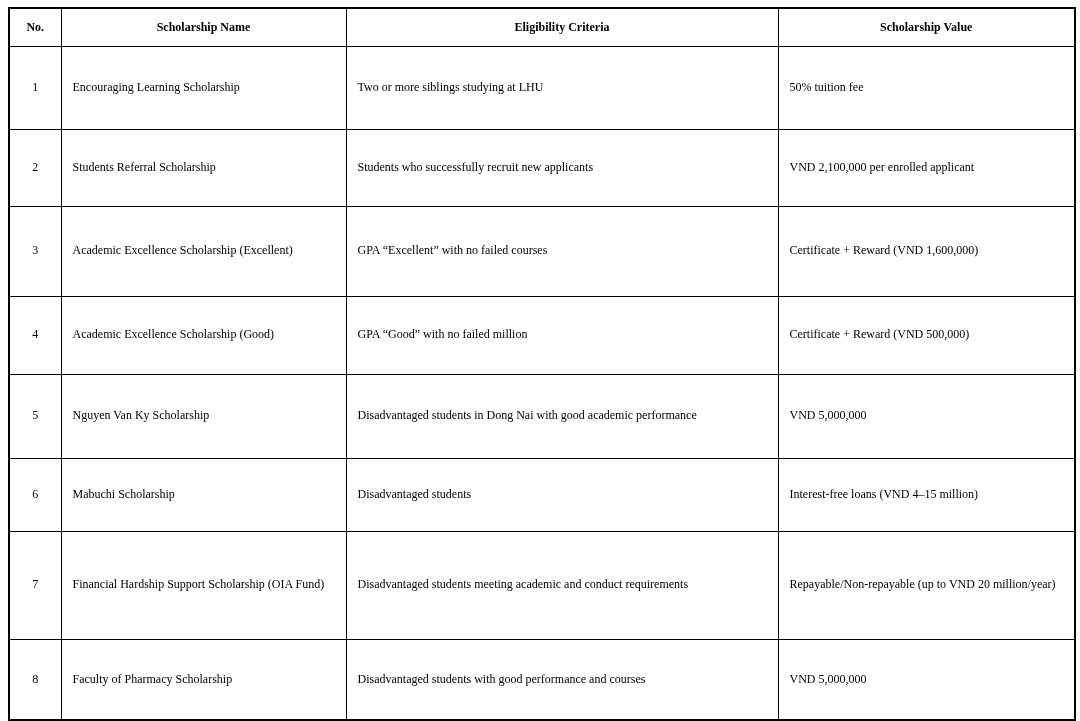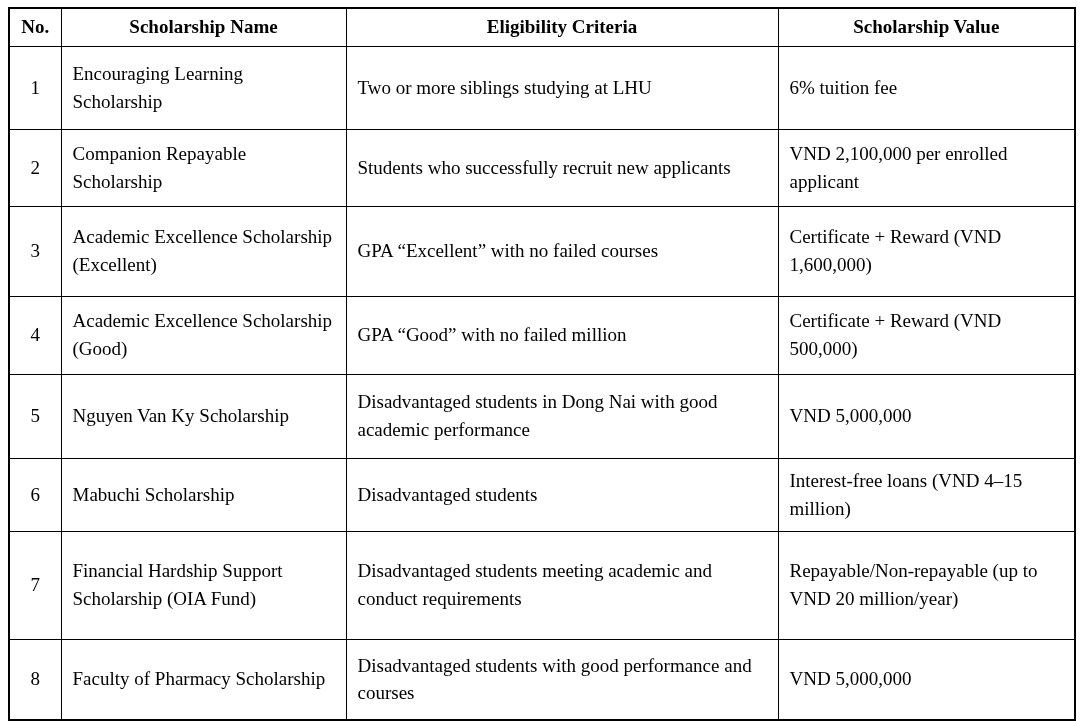--- a/index.html
+++ b/index.html
@@ -18,21 +18,21 @@
     border-collapse: collapse;
     table-layout: fixed;
     margin: 7px 6px 2px 8px;
     width: 1066px;
     background: #ffffff;
     border: 2px solid #000000;
   }
   table.scholarship-table th,
   table.scholarship-table td {
     border: 1.5px solid #000000;
-    font-size: 19px;
+    font-size: 12px;
     line-height: 1.45;
     vertical-align: middle;
     padding: 6px 11px;
     overflow: hidden;
     word-wrap: break-word;
   }
   table.scholarship-table th {
     font-weight: bold;
     text-align: center;
     padding: 4px 6px;
@@ -73,25 +73,25 @@
       <th>Scholarship Name</th>
       <th>Eligibility Criteria</th>
       <th>Scholarship Value</th>
     </tr>
   </thead>
   <tbody>
     <tr>
       <td class="col-no">1</td>
       <td>Encouraging Learning Scholarship</td>
       <td>Two or more siblings studying at LHU</td>
-      <td>6% tuition fee</td>
+      <td>50% tuition fee</td>
     </tr>
     <tr>
       <td class="col-no">2</td>
-      <td>Companion Repayable Scholarship</td>
+      <td>Students Referral Scholarship</td>
       <td>Students who successfully recruit new applicants</td>
       <td>VND 2,100,000 per enrolled applicant</td>
     </tr>
     <tr>
       <td class="col-no">3</td>
       <td>Academic Excellence Scholarship (Excellent)</td>
       <td>GPA “Excellent” with no failed courses</td>
       <td>Certificate + Reward (VND 1,600,000)</td>
     </tr>
     <tr>

